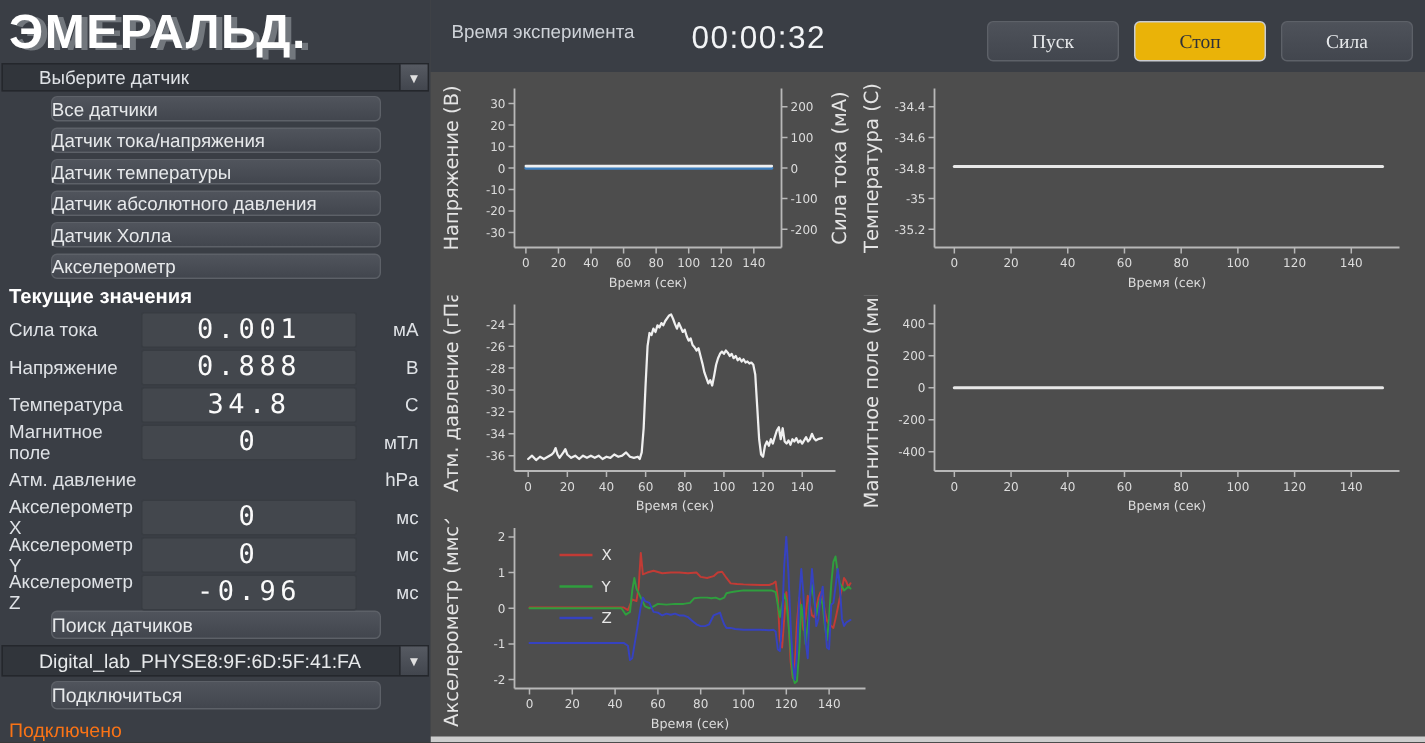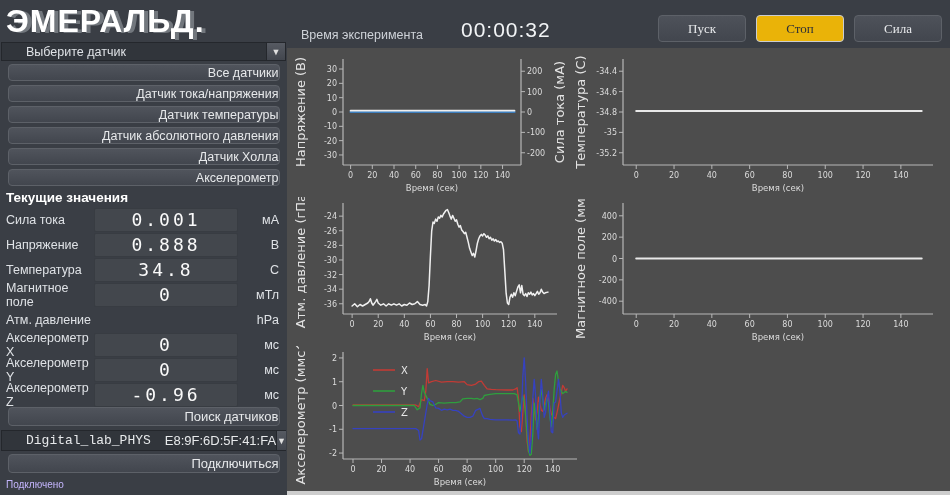--- a/index.html
+++ b/index.html
@@ -7,37 +7,37 @@
        font-family:"Liberation Sans","DejaVu Sans",sans-serif;-webkit-font-smoothing:antialiased;}
   
   .sidebar{position:absolute;left:0;top:0;width:287px;height:495px;background:#3a3e45;z-index:2;}
   .logo{height:40px;line-height:42px;padding-left:6px;font-size:32px;font-weight:bold;letter-spacing:1px;
         color:#ffffff;text-shadow:4px 1px 0 rgba(160,165,172,0.55);white-space:nowrap;}
   .select{display:flex;align-items:center;height:17px;margin:2px 1px 3px 1px;background:#31353b;
           border:1px solid #24272c;color:#dfe2e6;font-size:12.5px;padding-left:24px;cursor:default;}
   .sel-arrow{margin-left:auto;width:18px;height:100%;background:linear-gradient(#565a62,#42464e);
              border-left:1px solid #24272c;display:flex;align-items:center;justify-content:center;
              font-size:9px;color:#e0e0e0;}
-  .sbtn{display:block;width:272px;height:17px;margin:0 auto 4px auto;background:linear-gradient(#50545c,#42464e);
+  .sbtn{display:block;width:220px;height:17px;margin:0 auto 4px auto;background:linear-gradient(#50545c,#42464e);
         border:1px solid #5d6168;border-radius:4px;color:#e7e9eb;font-size:12.5px;line-height:14px;
-        text-align:right;font-family:inherit;padding:0;cursor:pointer;}
+        text-align:left;font-family:inherit;padding:0;cursor:pointer;}
   .sbtn.wide{height:19px;line-height:16px;font-size:13px;}
   .section-title{margin:4px 0 2px 6px;color:#ffffff;font-weight:bold;font-size:13.5px;}
   .reading{display:flex;align-items:center;height:25px;padding:0 8px 0 6px;}
   .rlabel{width:88px;font-size:12.5px;color:#dfe2e6;flex:0 0 auto;}
   .rvalue{width:142px;height:22px;flex:0 0 auto;background:#43474d;border:1px solid #383c42;border-radius:2px;
           color:#fafafa;font-family:"DejaVu Sans Mono","Liberation Mono",monospace;font-size:18px;
           letter-spacing:3px;text-align:center;line-height:22px;overflow:hidden;}
   .runit{margin-left:auto;font-size:12.5px;color:#dfe2e6;}
   .device{height:19px;margin-top:3px;margin-bottom:3px;background:#31353b;font-size:13px;color:#e7e9eb;}
-  .device .dname{margin-right:14px;font-family:Liberation Mono, monospace;}
-  .status{margin:6px 0 0 6px;font-size:10px;color:#c4b5fd;}
+  .device .dname{margin-right:0;}
+  .status{margin:6px 0 0 6px;font-size:13px;color:#f97316;}
   
   .topbar{position:absolute;left:287px;top:0;width:663px;height:48px;background:#3a3e45;
-          display:flex;align-items:flex-end;box-sizing:border-box;padding:14px 8px 6px 14px;z-index:1;}
+          display:flex;align-items:flex-start;box-sizing:border-box;padding:14px 8px 6px 14px;z-index:1;}
   .time-label{font-size:12.5px;color:#ced2d8;}
   .time-value{font-size:21px;color:#f2f4f6;margin-left:38px;letter-spacing:1px;}
   .top-buttons{margin-left:auto;display:flex;gap:10px;}
   .tbtn{width:88px;height:27px;border-radius:4px;background:linear-gradient(#4e525a,#42464e);
         border:1px solid #5d6168;color:#e7e9eb;font-size:13px;font-family:Liberation Serif, serif;cursor:pointer;}
   .tbtn.active{background:#eab308;border:1px solid #caccd0;color:#2e3138;}
   
   .charts{position:absolute;left:287px;top:48px;width:663px;height:447px;background:#4d4d4d;}
   .chart{position:absolute;}
   .c0{left:8px;top:5px;width:272px;height:142px;}

